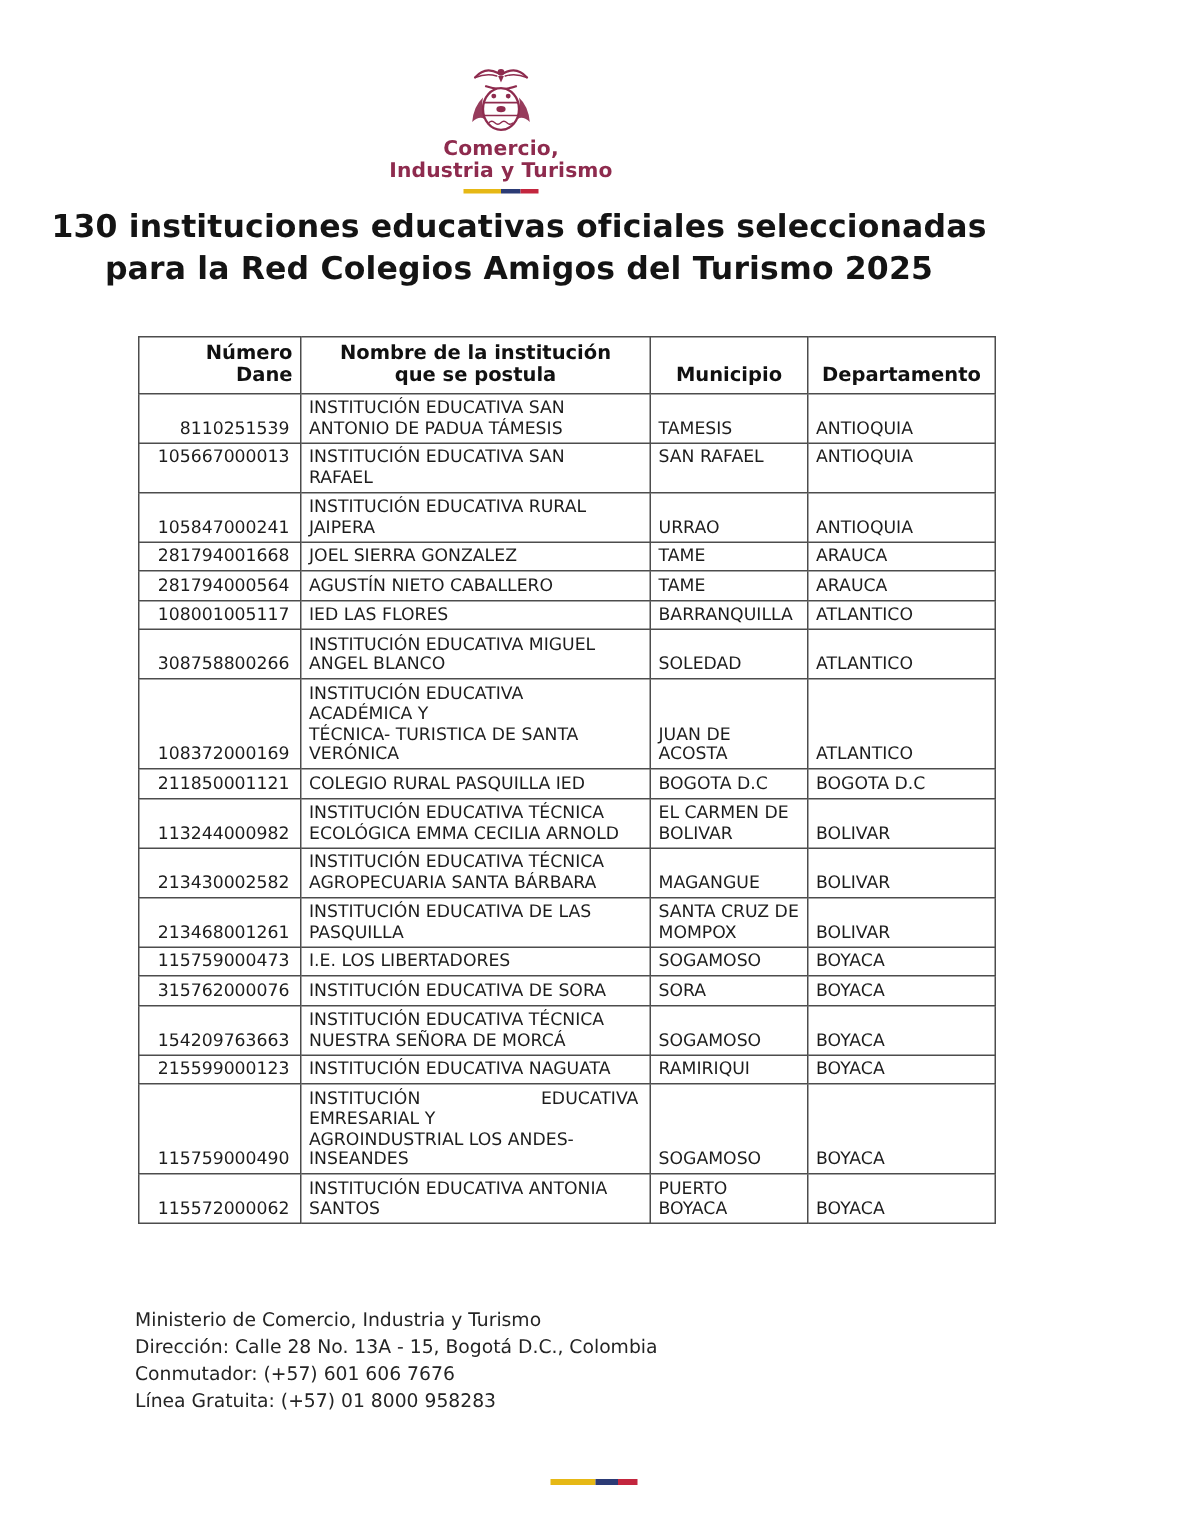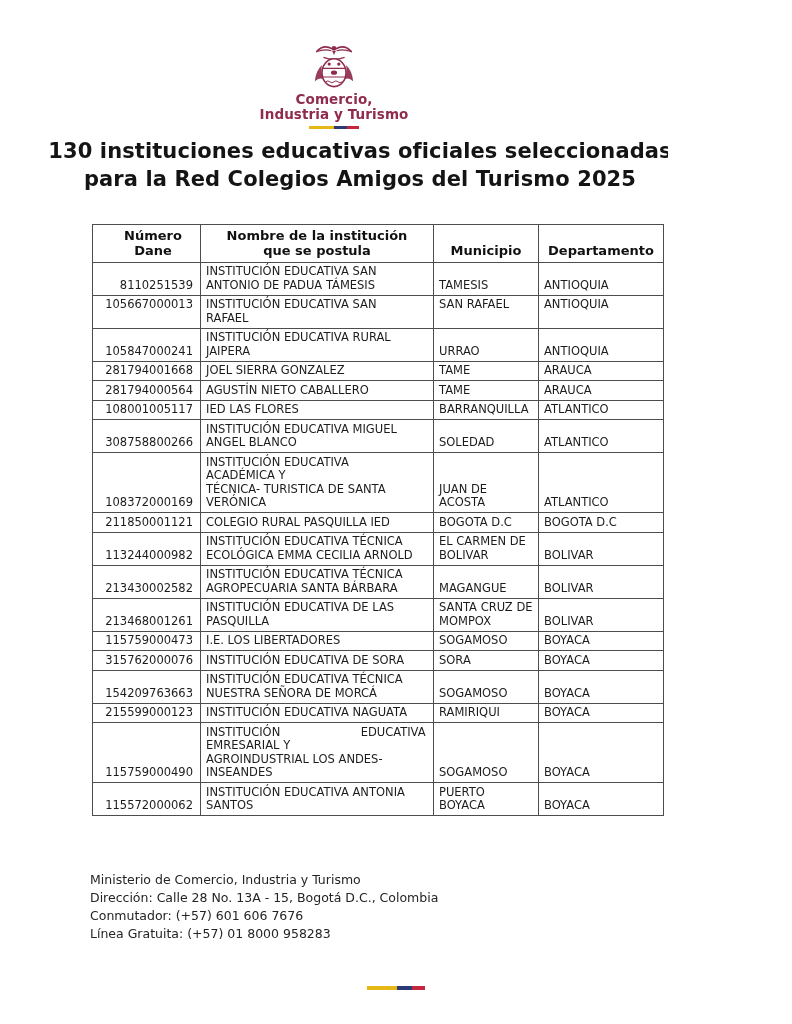--- a/index.html
+++ b/index.html
@@ -11,31 +11,31 @@
   
   .logo-block { position:absolute; top:42px; left:0; width:100%; text-align:center; }
   .emblem { display:block; margin:0 auto 2px auto; }
   .brand { color:var(--brand,#8E2B4E); font-weight:bold; font-size:13.5px; line-height:14.5px; letter-spacing:0.1px; }
   .flag-stripe { display:flex; height:3px; width:50px; margin:5px auto 0 auto; }
   .flag-stripe .fy { flex:0 0 50%; background:var(--fy,#E6B815); }
   .flag-stripe .fb { flex:0 0 25%; background:var(--fb,#2C3B75); }
   .flag-stripe .fr { flex:0 0 25%; background:var(--fr,#C3263E); }
 
   
-  .title { position:absolute; top:138px; left:0; width:100%; text-align:center;
-           font-size:21px; font-weight:bold; color:#141414; line-height:27.5px; letter-spacing:0.1px;padding-left:26px; }
+  .title { position:absolute; top:138px; left:12px; width:100%; text-align:center;
+           font-size:21px; font-weight:bold; color:#141414; line-height:27.5px; letter-spacing:0.1px; }
 
   
   .table-wrap { position:absolute; top:224px; left:92px; }
   table { border-collapse:collapse; table-layout:fixed; width:571px; }
   col.c1 { width:108px; } col.c2 { width:233px; } col.c3 { width:105px; } col.c4 { width:125px; }
   th, td { border:1px solid #4d4d4d; padding:2.5px 5px; }
   th { font-size:13px; line-height:15.5px; font-weight:bold; vertical-align:bottom;
        white-space:pre-line; color:#111; padding-bottom:3px; }
-  th.h1 { text-align:center; padding-left:18px; }
+  th.h1 { text-align:right; padding-left:18px; }
   th.h2, th.h3, th.h4 { text-align:center; }
   td { font-size:11.5px; line-height:13.5px; }
   td.dane   { text-align:right; padding-right:7px; }
   td.nombre { white-space:pre-wrap; }
   td.muni   { white-space:pre-wrap; }
   tr.v-bottom td { vertical-align:bottom; }
   tr.v-top td    { vertical-align:top; }
 
   
   .footer { position:absolute; left:90px; top:871px; font-size:12.5px; line-height:18px; color:#242424; }

